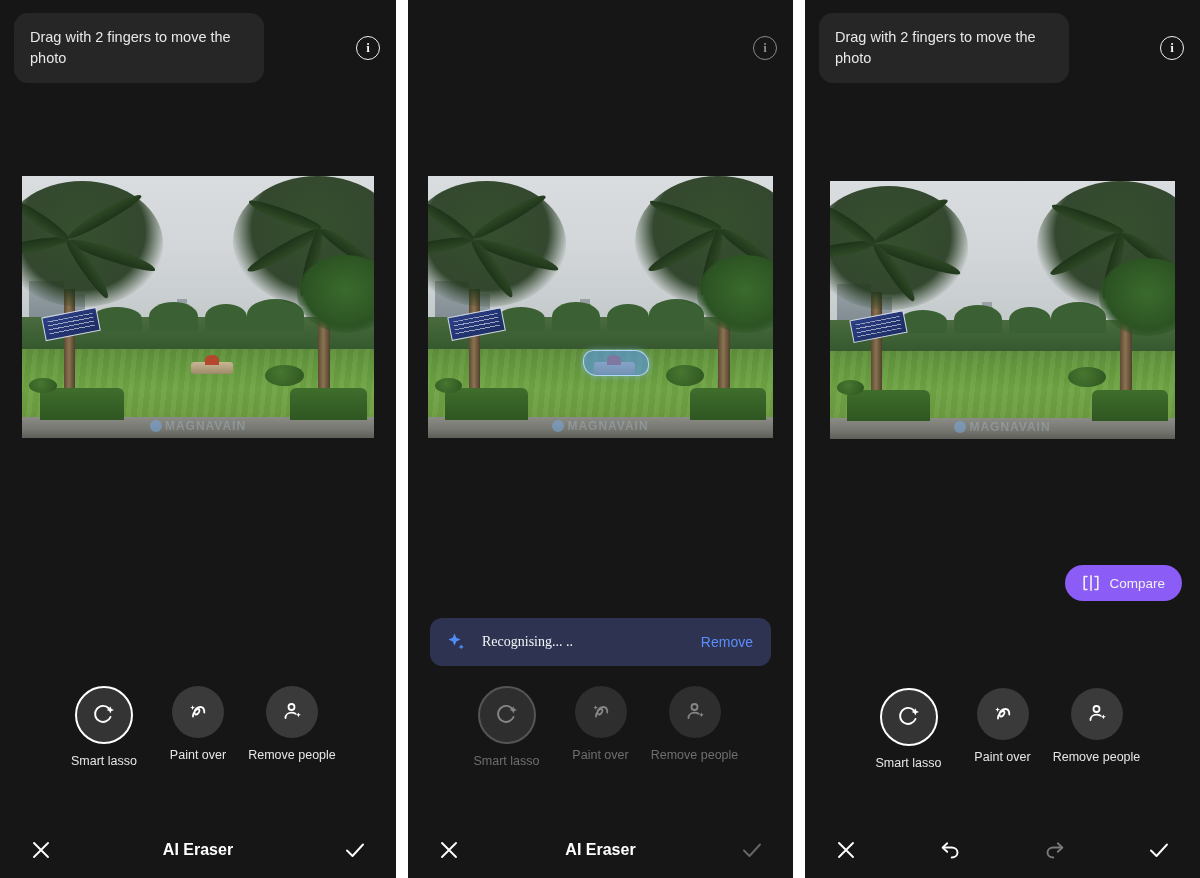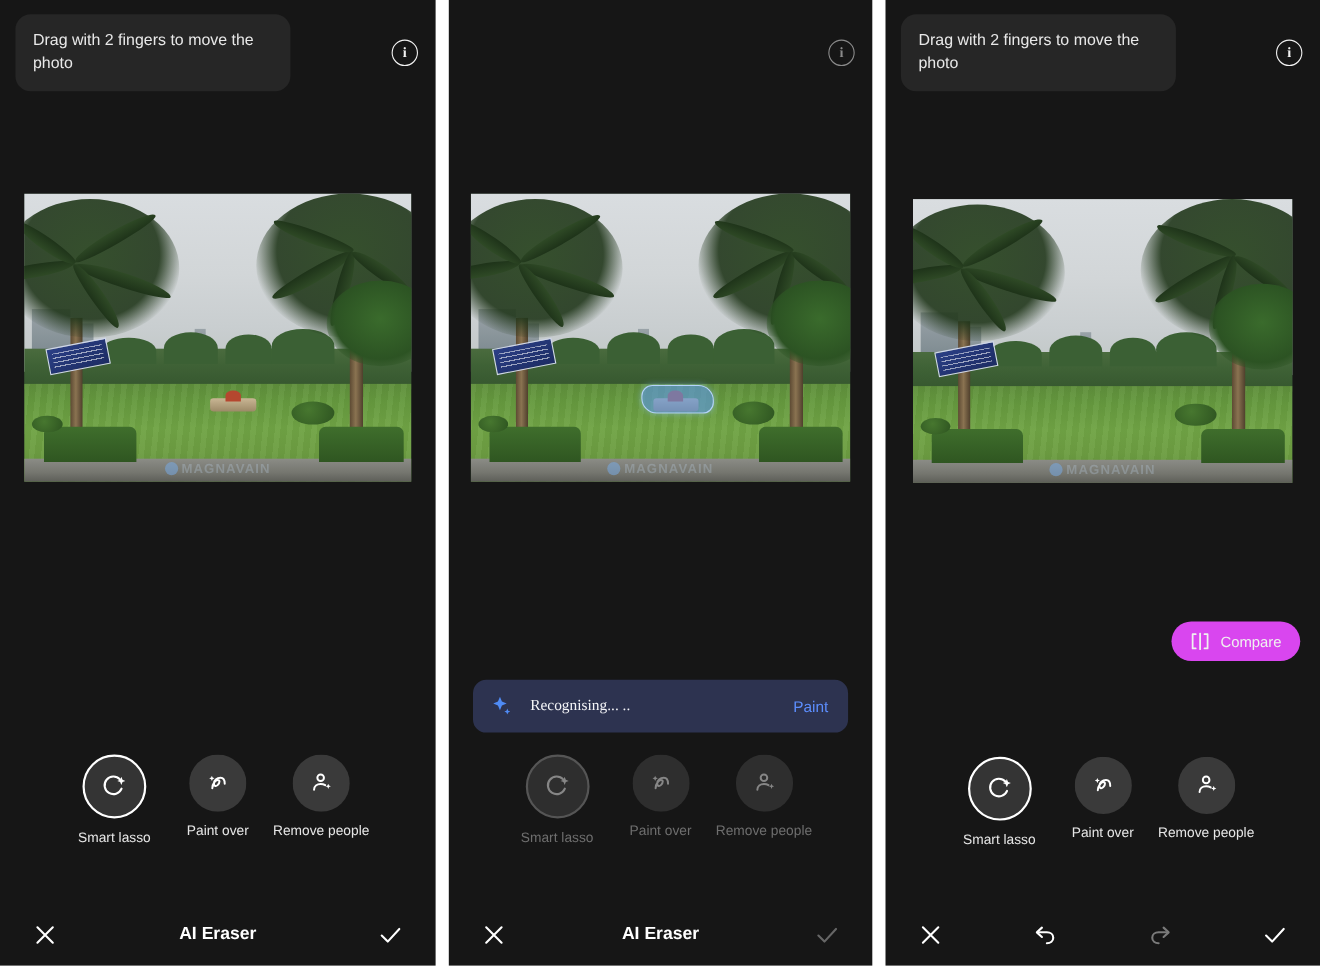--- a/index.html
+++ b/index.html
@@ -171,21 +171,21 @@
   }
   .wm-dot {
     width: 12px; height: 12px; border-radius: 50%;
     background: rgba(120,170,225,0.55);
     margin-right: 3px;
   }
 
   
   .compare {
     position: absolute; right: 18px; top: 565px;
-    background: #d946ef;
+    background: #8b5cf6;
     border-radius: 20px;
     padding: 10px 17px;
     display: flex; align-items: center; gap: 9px;
     color: #f0f0f0; font-size: 13.5px;
   }
   .compare svg { display: block; }
 
   
   .banner {
     position: absolute; left: 22px; right: 22px; top: 618px;
@@ -432,21 +432,21 @@
         </div>
       </div>
     </div>
 
     <div class="banner">
       <svg width="22" height="22" viewBox="0 0 22 22">
         <path d="M8.5 2.5l1.8 4.3 4.3 1.8-4.3 1.8-1.8 4.3-1.8-4.3L2.4 8.6l4.3-1.8z" fill="#4f8bf5"></path>
         <path d="M15.2 13.2l.8 1.9 1.9.8-1.9.8-.8 1.9-.8-1.9-1.9-.8 1.9-.8z" fill="#4f8bf5"></path>
       </svg>
       <div class="banner-label">Recognising... ..</div>
-      <div class="banner-cancel">Paint</div>
+      <div class="banner-cancel">Remove</div>
     </div>
 
     <div class="tools">
       <div class="tool">
         <div class="tool-circle selected">
           <svg width="26" height="26" viewBox="0 0 26 26" fill="none">
             <path d="M18 6.5A8 8 0 1 0 19.5 15" stroke="#fff" stroke-width="1.9" stroke-linecap="round"></path>
             <path d="M19.3 4.2l1.1 2.6 2.6 1.1-2.6 1.1-1.1 2.6-1.1-2.6L15.6 7.9l2.6-1.1z" fill="#fff"></path>
           </svg>
         </div>

